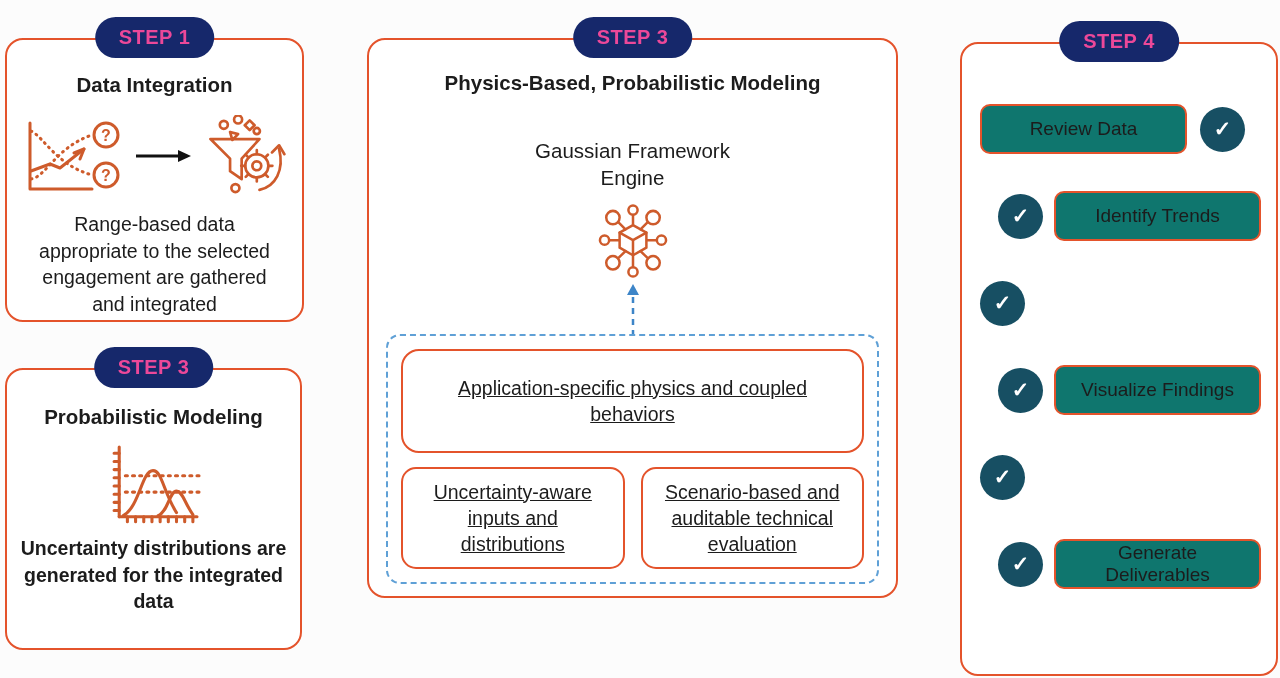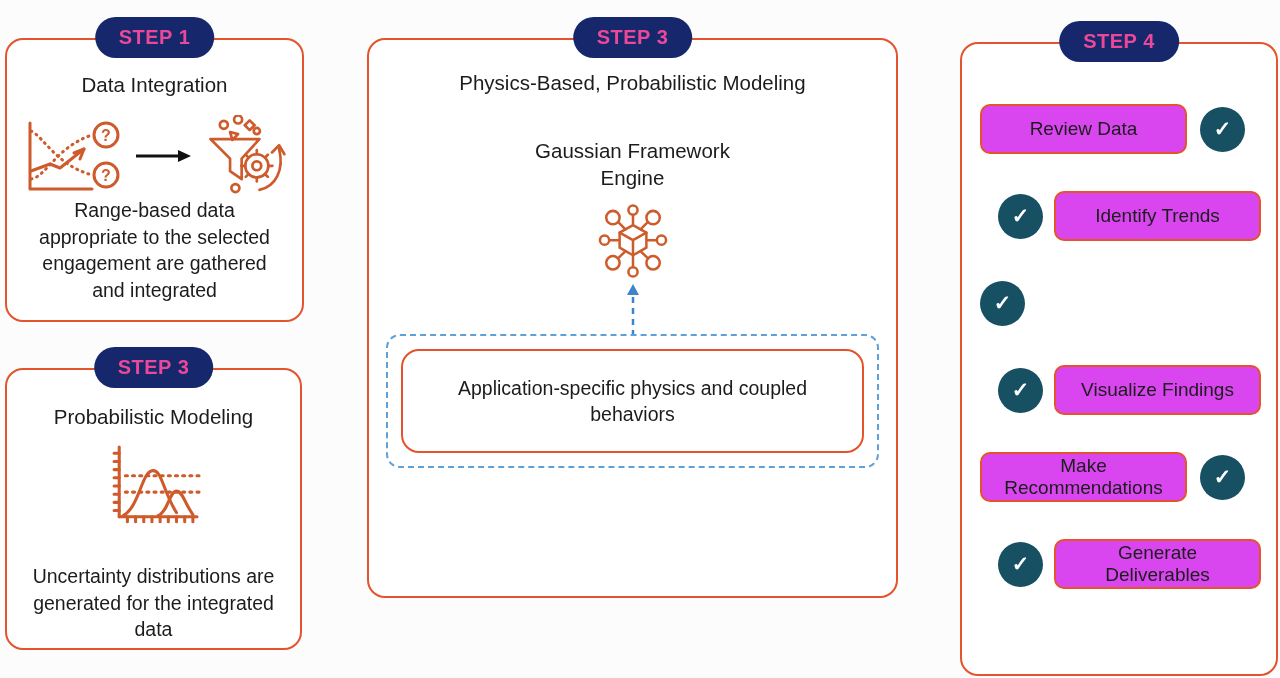--- a/index.html
+++ b/index.html
@@ -10,51 +10,51 @@
     --blue:#4E97D1;
     --ink:#1C1C1C;
   }
   *{box-sizing:border-box;}
   body{margin:0;background:#FDFDFD;font-family:"Liberation Sans",sans-serif;color:var(--ink);}
   .canvas{position:relative;width:1280px;height:678px;background:#FCFCFC;overflow:hidden;}
   .card{position:absolute;background:#FFFFFF;border:2px solid var(--orange);border-radius:18px;}
   .badge{position:absolute;top:-23px;left:50%;transform:translateX(-50%);background:var(--navy);
          color:#ec4899;font-weight:bold;font-size:20px;letter-spacing:.5px;padding:9px 24px;
          border-radius:26px;white-space:nowrap;}
-  .card-title{text-align:center;font-weight:normal;font-size:20.5px;line-height:1.3;white-space:pre-line;}
+  .card-title{text-align:center;font-weight:bold;font-size:20.5px;line-height:1.3;white-space:pre-line;}
   .desc{text-align:center;font-size:19.5px;line-height:1.38;white-space:pre-line;}
   .icon-row{display:flex;justify-content:center;align-items:center;gap:14px;margin-top:16px;}
 
   #card1{left:5px;top:38px;width:299px;height:284px;padding-top:32px;}
-  #card1 .desc{}
+  #card1 .desc{margin-top:14px;}
 
   #card2{left:5px;top:368px;width:297px;height:282px;padding-top:34px;}
   #card2 .icon-row{margin-top:12px;}
-  #card2 .desc{margin-top:32px;}
+  #card2 .desc{margin-top:4px;font-weight:bold;}
 
   #card3{left:367px;top:38px;width:531px;height:560px;padding-top:30px;
          display:flex;flex-direction:column;align-items:center;}
   .subtitle{margin-top:40px;text-align:center;font-weight:normal;font-size:20.5px;line-height:1.35;white-space:pre-line;}
   .net-wrap{margin-top:8px;}
   .connector{margin-top:2px;height:50px;display:flex;justify-content:center;}
-  .dashed-box{width:493px;margin-top:0;border:2px dashed #5FA0D6;border-radius:14px;padding:13px;}
+  .dashed-box{width:493px;margin-top:0;border:2px dashed #5FA0D6;border-radius:14px;padding:13px;text-decoration:underline;}
   .obox{border:2px solid var(--orange);border-radius:15px;display:flex;align-items:center;justify-content:center;
         font-size:19.5px;line-height:1.35;text-align:center;white-space:pre-line;background:#fff;}
   .obox-main{height:104px;border-radius:18px;}
   .obox-row{display:flex;gap:16px;margin-top:14px;}
   .obox-half{flex:1;height:102px;}
 
   #card4{left:960px;top:42px;width:318px;height:634px;padding-top:30px;}
   .tasks{margin-top:30px;display:flex;flex-direction:column;gap:37px;}
   .task-row{display:flex;align-items:center;height:50px;}
   .task-row.box-first{margin-left:18px;gap:13px;}
   .task-row.check-first{margin-left:36px;gap:11px;}
   .task-box{width:207px;height:50px;border:2px solid var(--orange);border-radius:10px;display:flex;
             align-items:center;justify-content:center;font-size:19px;line-height:1.15;text-align:center;
-            white-space:pre-line;background:#d946ef;}
+            white-space:pre-line;background:#0f766e;}
   .check{width:45px;height:45px;border-radius:50%;background:var(--teal);color:#fff;display:flex;
          align-items:center;justify-content:center;font-size:21px;font-weight:bold;flex:none;}
   svg{display:block;}
 </style>
 </head>
 <body>
 
 <div class="canvas">
 
   <div class="card" id="card1">
@@ -147,20 +147,28 @@
     </div>
     <div class="connector">
       <svg width="16" height="50" viewBox="0 0 16 50">
         <polygon points="8,0 2,11 14,11" fill="#3D85C8"></polygon>
         <line x1="8" y1="13" x2="8" y2="50" stroke="#3D85C8" stroke-width="2.5" stroke-dasharray="6 5"></line>
       </svg>
     </div>
     <div class="dashed-box">
       <div class="obox obox-main">Application-specific physics and coupled
 behaviors</div>
+      <div class="obox-row">
+        <div class="obox obox-half">Uncertainty-aware
+inputs and
+distributions</div>
+        <div class="obox obox-half">Scenario-based and
+auditable technical
+evaluation</div>
+      </div>
     </div>
   </div>
 
   <div class="card" id="card4">
     <div class="badge">STEP 4</div>
     <div class="tasks">
       <div class="task-row box-first">
         <div class="task-box">Review Data</div>
         <div class="check">✓</div>
       </div>
@@ -169,22 +177,20 @@
         <div class="task-box">Identify Trends</div>
       </div>
       <div class="task-row box-first">
         <div class="check">✓</div>
       </div>
       <div class="task-row check-first">
         <div class="check">✓</div>
         <div class="task-box">Visualize Findings</div>
       </div>
       <div class="task-row box-first">
-        <div class="task-box">Make
-Recommendations</div>
         <div class="check">✓</div>
       </div>
       <div class="task-row check-first">
         <div class="check">✓</div>
         <div class="task-box">Generate
 Deliverables</div>
       </div>
     </div>
   </div>
 

